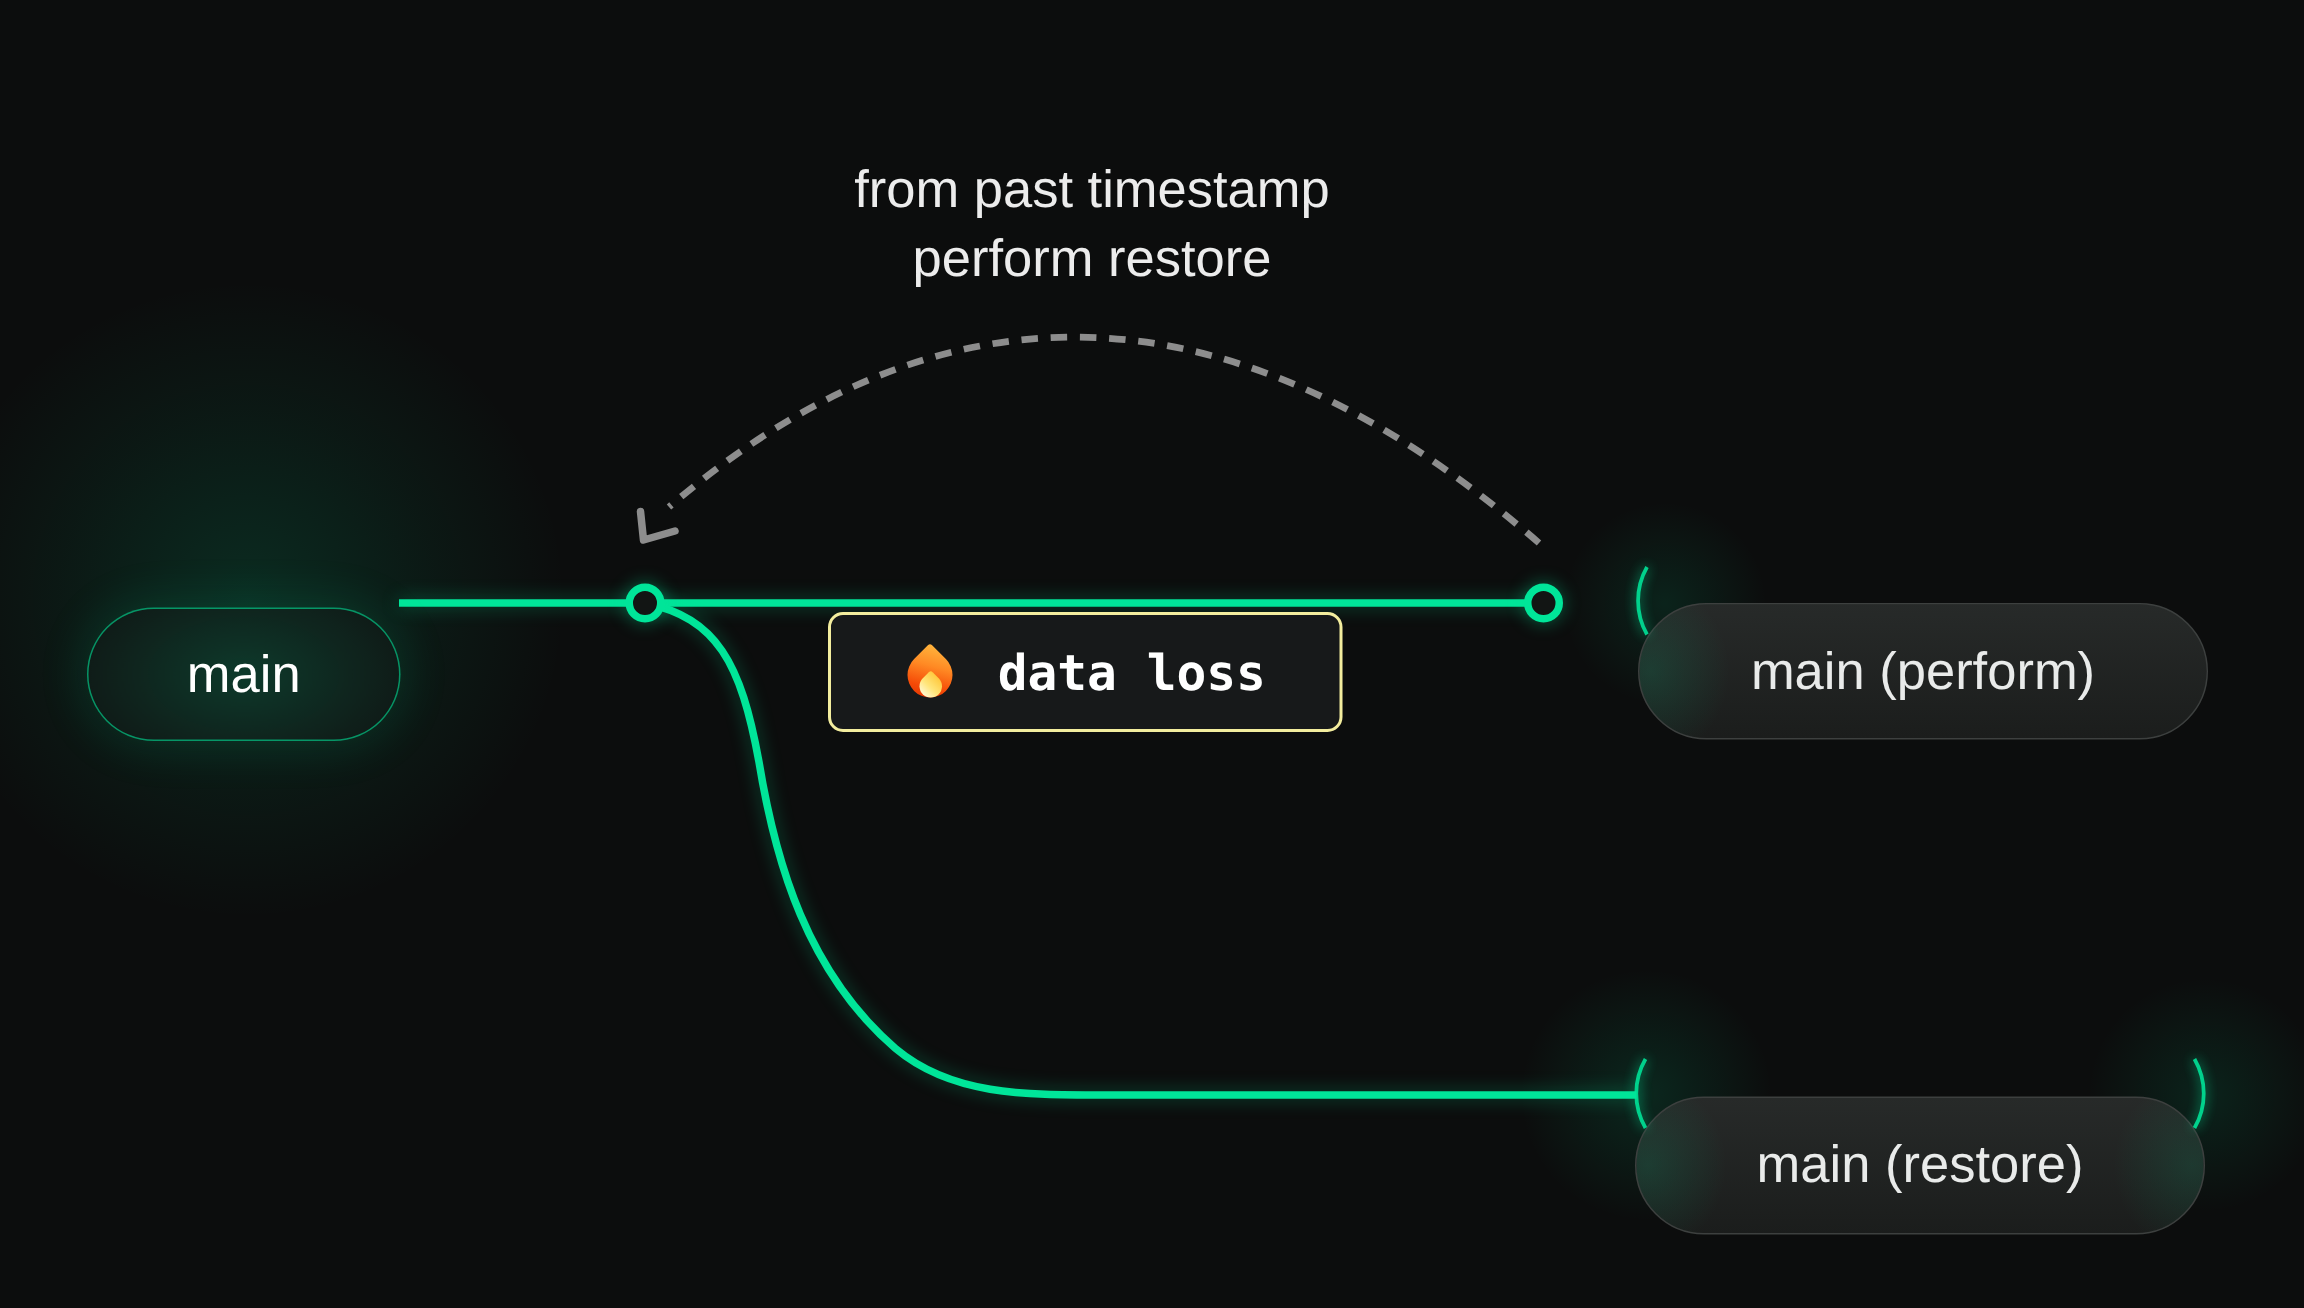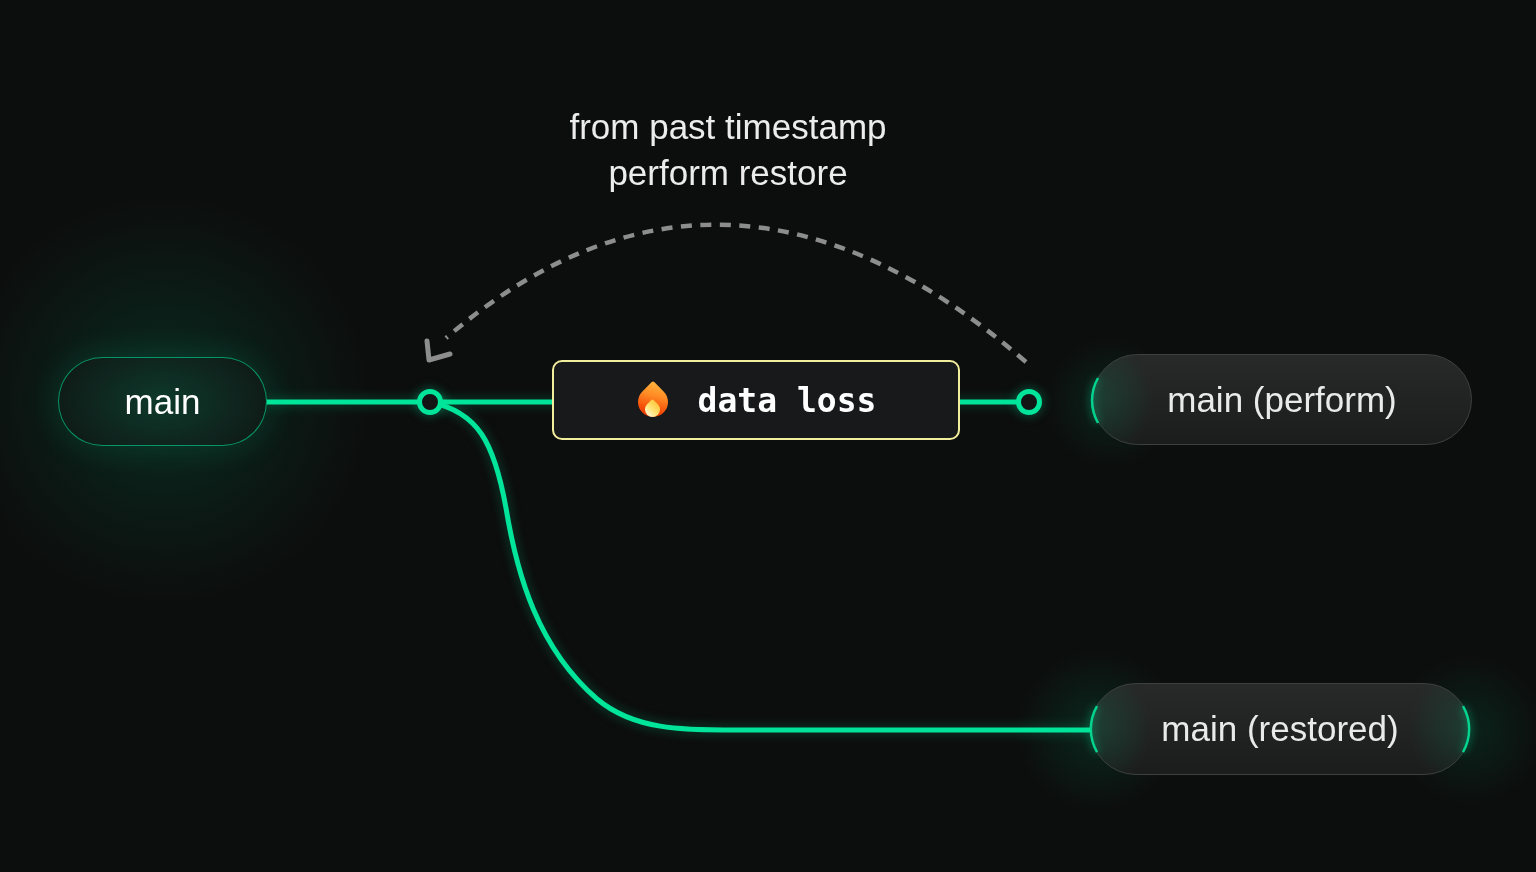--- a/index.html
+++ b/index.html
@@ -16,35 +16,35 @@
     background:radial-gradient(circle,rgba(0,229,153,0.10) 0%,rgba(0,229,153,0) 65%);}
 
   svg.layer{position:absolute;left:0;top:0;width:1536px;height:872px;pointer-events:none;}
   .wire{stroke:#00e599;stroke-width:5;fill:none;filter:drop-shadow(0 0 6px rgba(0,229,153,0.35));}
   .dash{stroke:#8d8d8d;stroke-width:4.5;fill:none;stroke-dasharray:11 8.5;}
   .arrowhead{stroke:#8d8d8d;stroke-width:5;fill:none;stroke-linecap:round;stroke-linejoin:round;}
   .commit{fill:#121514;stroke:#00e599;stroke-width:5;filter:drop-shadow(0 0 6px rgba(0,229,153,0.4));}
   .crescent{stroke:#00e599;stroke-width:2.5;fill:none;opacity:0.9;filter:drop-shadow(0 0 4px rgba(0,229,153,0.8));}
 
   .node{position:absolute;display:flex;align-items:center;justify-content:center;
-        box-sizing:border-box;color:#e9ebea;font-size:35px;z-index:2;}
+        box-sizing:border-box;color:#e9ebea;font-size:35px;z-index:2;margin-top:48px;}
   #node-main{left:58px;top:357px;width:209px;height:89px;border-radius:45px;
     border:1.5px solid rgba(0,229,153,0.60);color:#ffffff;
     background:radial-gradient(150px 90px at 50% 50%,rgba(0,229,153,0.18),rgba(0,229,153,0.02) 78%),#101413;
     box-shadow:0 0 34px rgba(0,229,153,0.15);}
   #node-backup{left:1092px;top:354px;width:380px;height:91px;border-radius:46px;
     border:1px solid #3d403f;
     background:radial-gradient(75px 84px at 2% 50%,rgba(0,229,153,0.13),rgba(0,229,153,0) 70%),
                linear-gradient(180deg,#272a29,#1b1d1c);}
   #node-restored{left:1090px;top:683px;width:380px;height:92px;border-radius:46px;
     border:1px solid #3d403f;
     background:radial-gradient(75px 84px at 2% 50%,rgba(0,229,153,0.13),rgba(0,229,153,0) 70%),
                radial-gradient(75px 84px at 98% 50%,rgba(0,229,153,0.11),rgba(0,229,153,0) 70%),
                linear-gradient(180deg,#272a29,#1b1d1c);}
-  #node-event{left:552px;top:360px;width:408px;height:80px;border-radius:10px;
+  #node-event{left:552px;top:360px;width:343px;height:80px;border-radius:10px;
     border:2px solid #f3ed9e;background:#17191a;gap:28px;
     font-family:"DejaVu Sans Mono","Liberation Mono",monospace;font-weight:bold;
     font-size:33px;color:#ffffff;}
 
   .annotation{position:absolute;left:428px;top:104px;width:600px;text-align:center;
     font-size:35px;line-height:46px;color:#ececec;z-index:2;}
 
   .flame{position:relative;width:34px;height:42px;flex:0 0 auto;}
   .flame-outer{position:absolute;left:2px;bottom:4px;width:30px;height:30px;
     border-radius:6% 50% 50% 50%;transform:rotate(45deg);
@@ -82,21 +82,21 @@
         <span class="flame-inner"></span>
     </span>
     <span>data loss</span>
   </div>
 
   <div class="node" id="node-backup">
     <span>main (perform)</span>
   </div>
 
   <div class="node" id="node-restored">
-    <span>main (restored)</span>
+    <span>main (restore)</span>
   </div>
 
   <div class="annotation">
     <div>from past timestamp</div>
     <div>perform restore</div>
   </div>
 
   <svg class="layer" viewBox="0 0 1536 872" style="z-index:3">
     <path class="crescent" d="M 1098 378 A 45.5 45.5 0 0 0 1098 423"></path>
     <path class="crescent" d="M 1097 706 A 46 46 0 0 0 1097 752"></path>

